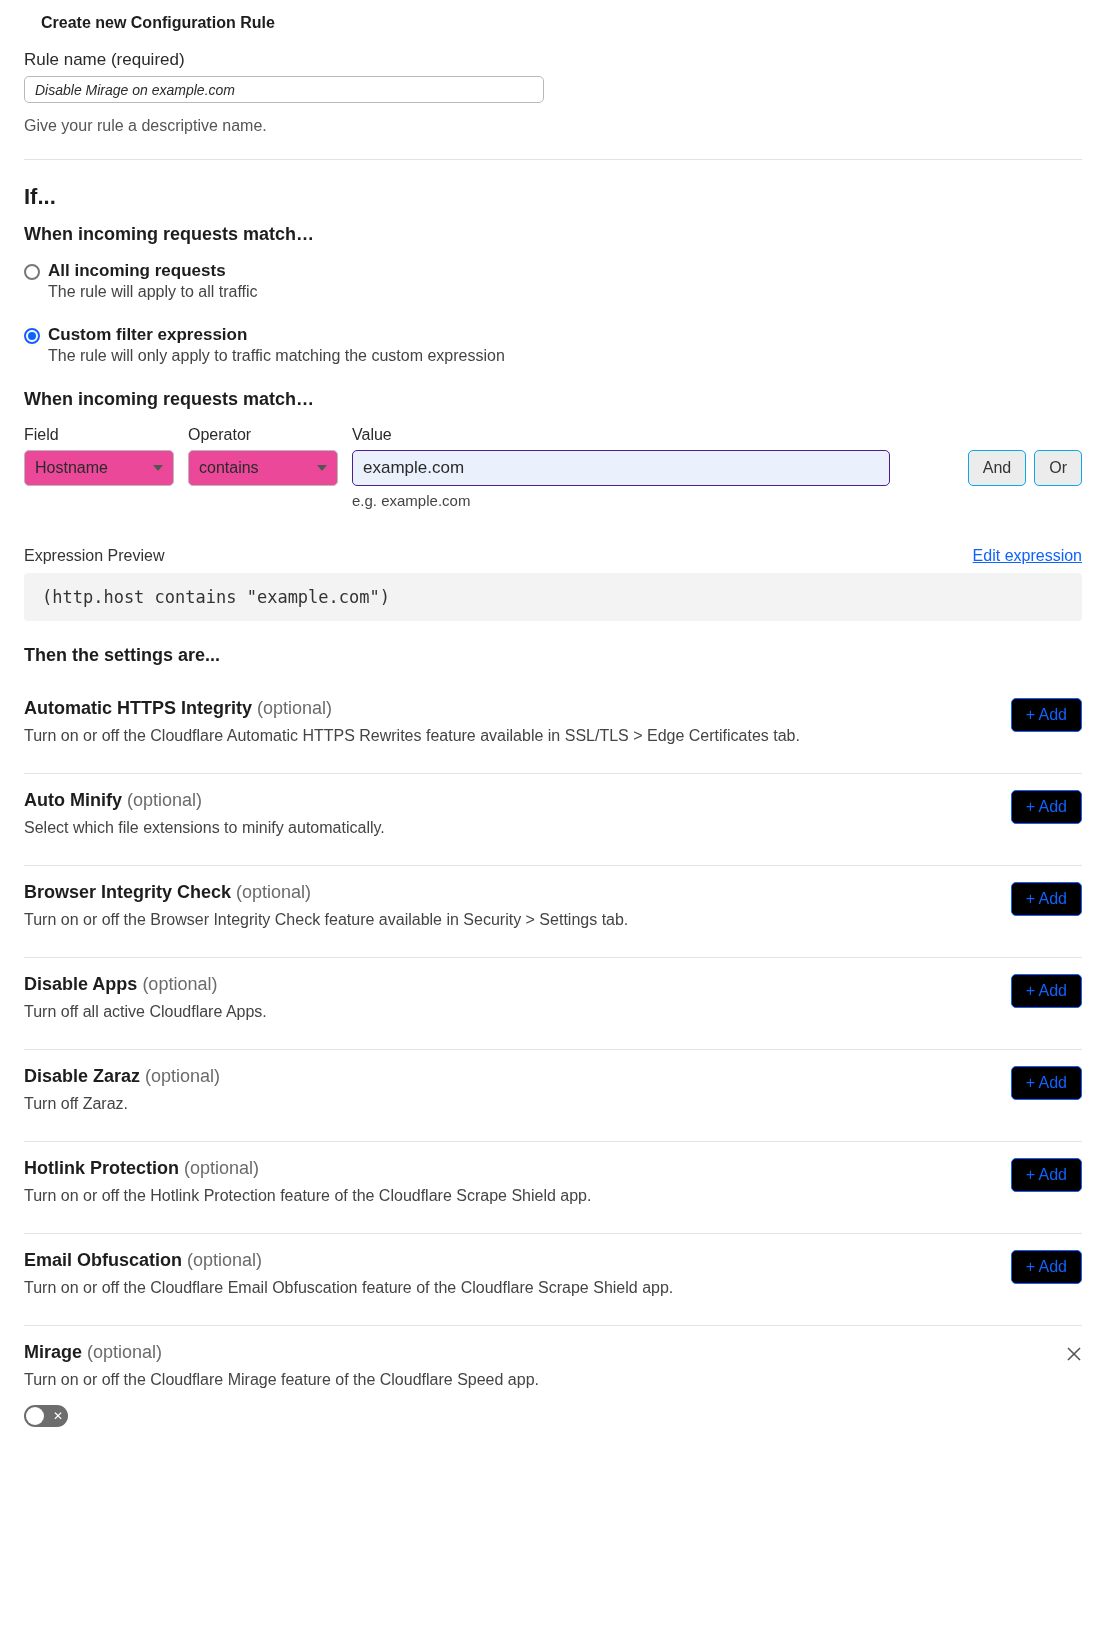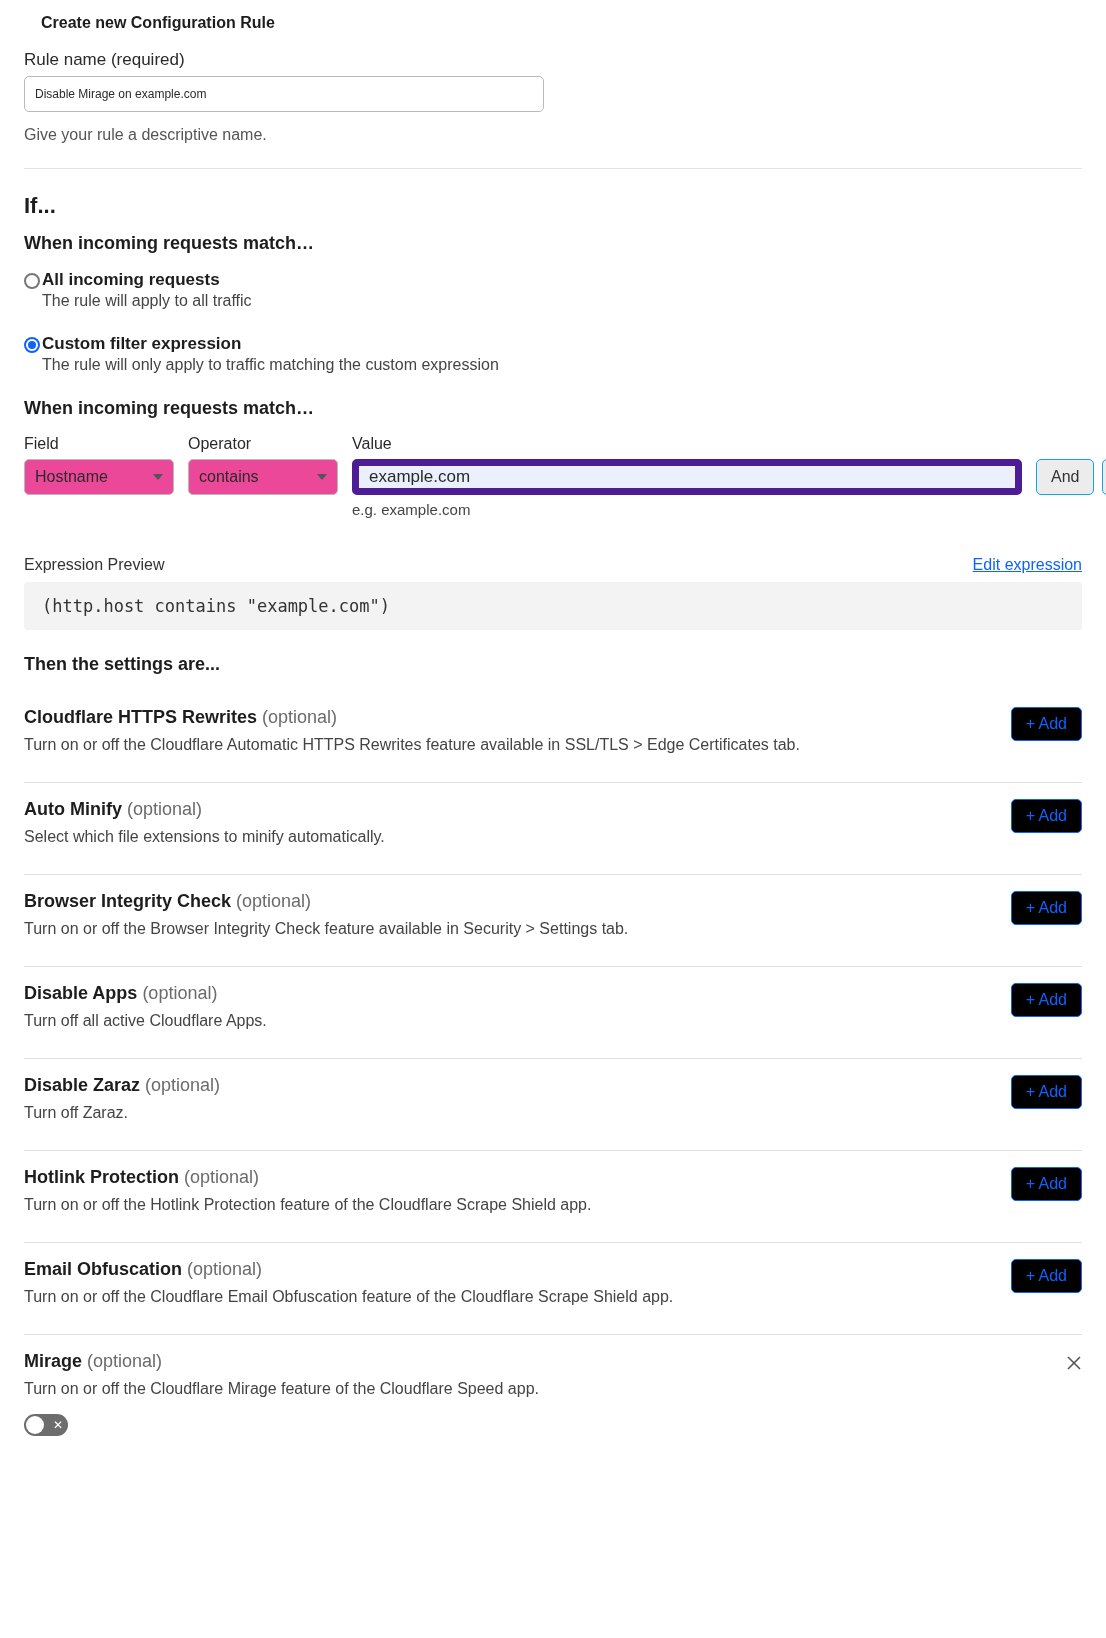--- a/index.html
+++ b/index.html
@@ -9,34 +9,35 @@
     font-family: -apple-system, BlinkMacSystemFont, "Segoe UI", Helvetica, Arial, sans-serif;
     font-size: 17px;
     color: #1d1d1d;
     background: #fff;
     width: 1106px;
   }
   h1.title { font-size: 16px; font-weight: 700; margin: 4px 0 18px 17px; }
   .form-label { font-size: 17px; color: #2a2a2a; margin-bottom: 6px; }
   .text-input {
     width: 520px;
-    height: 36px;
+    height: 27px;
     border: 1px solid #b9b9b9;
     border-radius: 5px;
     padding: 0 10px;
-    font-size: 12px;
+    font-size: 14px;
     color: #2a2a2a;
     background: #fff;
+    font-style: italic;
   }
   .hint { font-size: 16px; color: #555; margin-top: 14px; }
   .divider { border: none; border-top: 1px solid #e3e3e3; margin: 24px 0; }
   h2.if       { font-size: 22px; font-weight: 700; margin: 0 0 14px 0; }
   h3.sub      { font-size: 18px; font-weight: 700; margin: 0 0 16px 0; }
 
-  .radio-row { display: flex; align-items: flex-start; gap: 2px; margin-bottom: 24px; }
+  .radio-row { display: flex; align-items: flex-start; gap: 8px; margin-bottom: 24px; }
   .radio-outer {
     width: 16px; height: 16px; border: 2px solid #777; border-radius: 50%; margin-top: 3px;
     display: flex; align-items: center; justify-content: center; flex-shrink: 0;
   }
   .radio-outer.selected { border-color: #0f62fe; }
   .radio-inner { width: 8px; height: 8px; border-radius: 50%; background: #0f62fe; }
   .radio-title { font-size: 17px; font-weight: 700; color: #1d1d1d; }
   .radio-desc  { font-size: 16px; color: #444; margin-top: 2px; }
 
   .builder { display: flex; gap: 14px; align-items: flex-start; margin-top: 4px; }
@@ -47,21 +48,21 @@
     display: flex; align-items: center; justify-content: space-between; padding: 0 10px;
     font-size: 16px; color: #2a2a2a;
   }
   .select.field   { width: 150px; }
   .select.operator{ width: 150px; }
   .caret {
     width: 0; height: 0; border-left: 5px solid transparent; border-right: 5px solid transparent;
     border-top: 6px solid #555; margin-left: 8px;
   }
   .value-input {
-    width: 670px; height: 36px; border: 7px solid #4c1d95; border-radius: 5px;
+    width: 538px; height: 36px; border: 1px solid #4c1d95; border-radius: 5px;
     background: #eaf1fc; padding: 0 10px; font-size: 17px; color: #2a2a2a;
   }
   .eg { font-size: 15px; color: #444; margin-top: 6px; }
   .logic-btn {
     height: 36px; padding: 0 14px; border: 1px solid #0ea5e9; border-radius: 5px;
     background: #ececec; color: #333; font-size: 16px; display: flex; align-items: center;
   }
 
   .preview-row { display: flex; justify-content: space-between; align-items: flex-end; margin-top: 38px; }
   .preview-label { font-size: 16px; color: #333; }
@@ -165,21 +166,21 @@
   <div class="preview-label">Expression Preview</div>
   <a href="#" class="edit-link">Edit expression</a>
 </div>
 <div class="preview-box">(http.host contains "example.com")</div>
 
 <h3 class="then">Then the settings are...</h3>
 
 <div id="settings-list">
     <div class="setting">
       <div class="setting-left">
-        <div class="setting-name"><span class="strong">Cloudflare HTTPS Rewrites </span><span class="opt">(optional)</span></div>
+        <div class="setting-name"><span class="strong">Automatic HTTPS Integrity </span><span class="opt">(optional)</span></div>
         <div class="setting-desc">Turn on or off the Cloudflare Automatic HTTPS Rewrites feature available in SSL/TLS &gt; Edge Certificates tab.</div>
       </div>
       <div>
         <div class="add-btn">+ Add</div>
       </div>
     </div>
     <div class="setting">
       <div class="setting-left">
         <div class="setting-name"><span class="strong">Auto Minify </span><span class="opt">(optional)</span></div>
         <div class="setting-desc">Select which file extensions to minify automatically.</div>

